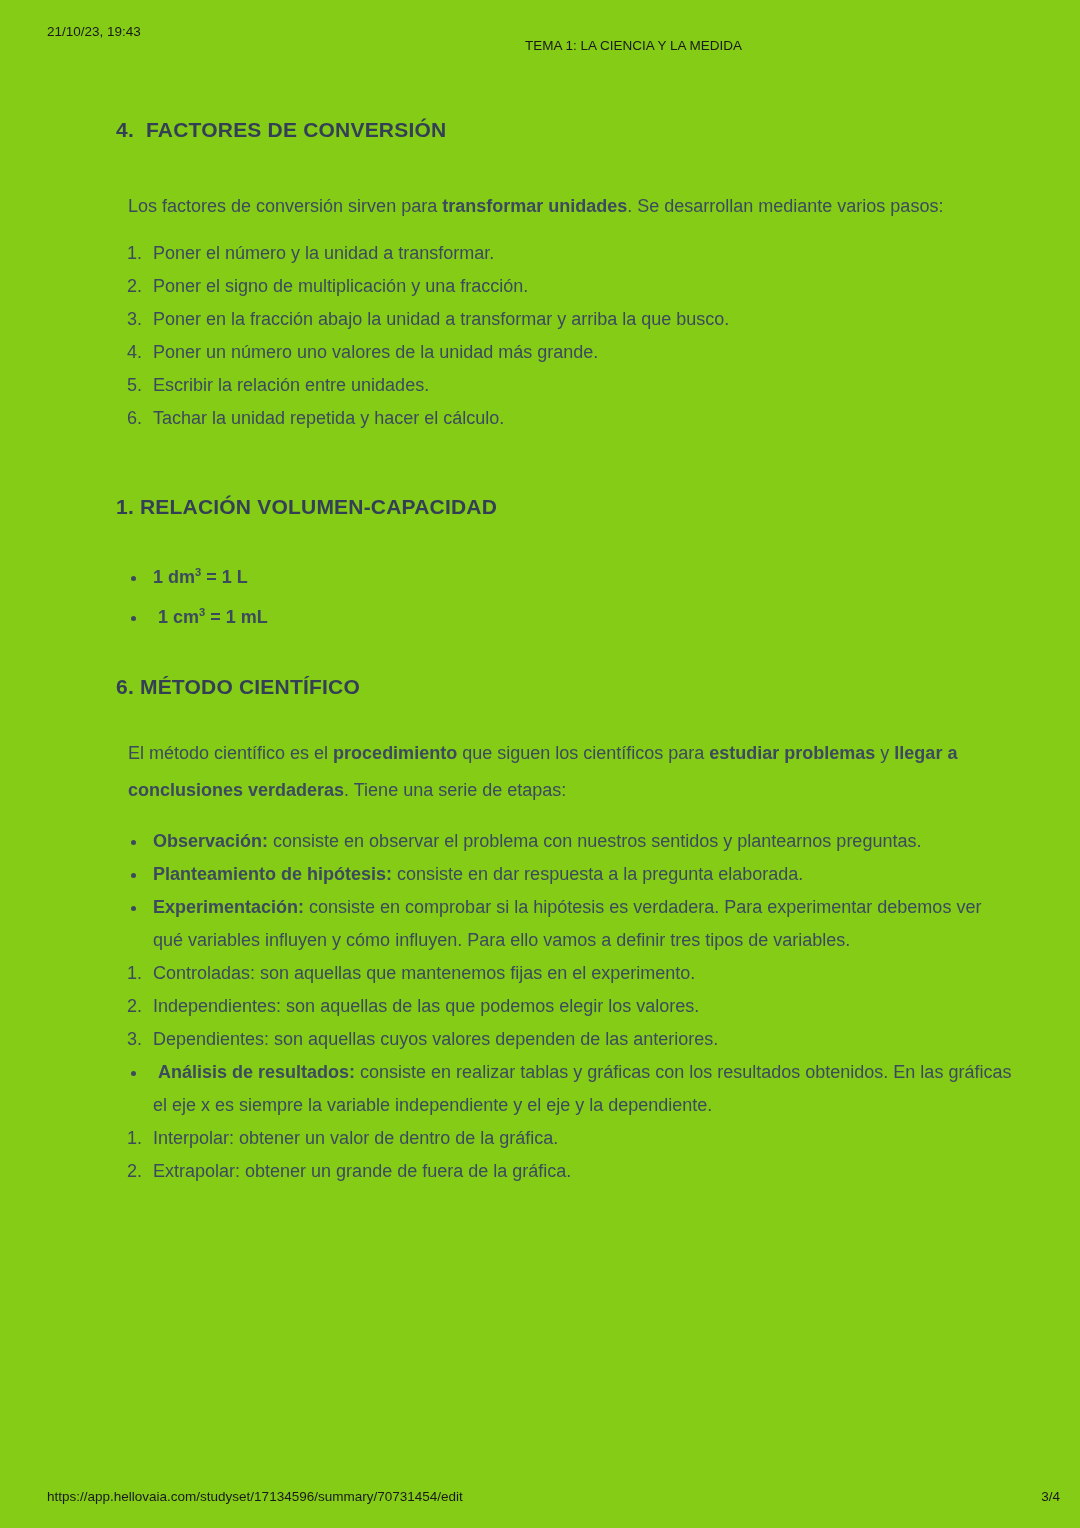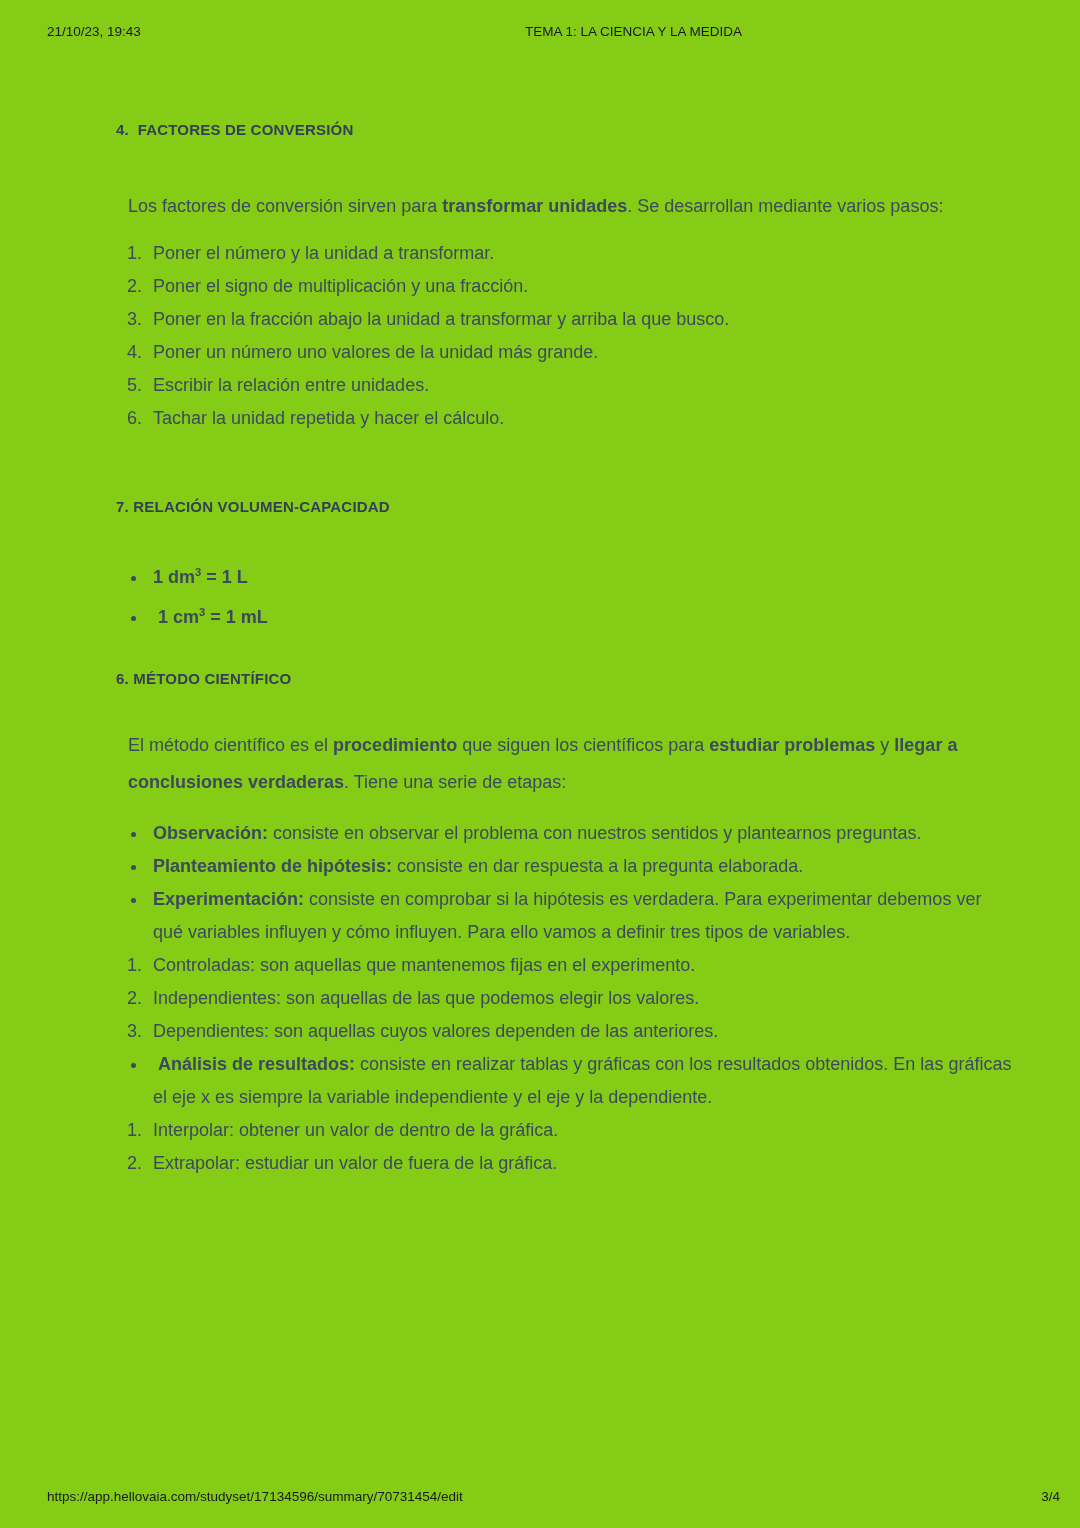--- a/index.html
+++ b/index.html
@@ -29,49 +29,49 @@
   }
   .print-datetime {
     position: absolute;
     left: 0;
     top: 0;
     white-space: nowrap;
   }
   .doc-title {
     position: absolute;
     left: 50%;
-    top: 0;
+    top: 14px;
     transform: translateX(calc(-50% + 78px));
     white-space: nowrap;
   }
   .print-footer {
     position: absolute;
     bottom: 24px;
     left: 47px;
     right: 48px;
     display: flex;
     justify-content: space-between;
     font-size: 13.5px;
     color: #1a1a1a;
   }
   
   main {
     padding: 116px 92px 0 88px;
     font-size: 18px;
   }
   h2 {
     margin: 0;
-    font-size: 15px;
+    font-size: 21px;
     line-height: 28px;
     font-weight: 700;
     color: #333f55;
     letter-spacing: 0.2px;
   }
   .heading-s5 { margin-top: 58px; }
-  .heading-s6 { margin-top: 28px; }
+  .heading-s6 { margin-top: 36px; }
   p {
     margin: 12px;
     max-width: 900px;
     line-height: 37px;
   }
   .intro-s4 { margin-top: 44px; }
   .intro-s6 { margin-top: 34px; }
   ol, ul {
     margin: 0;
     padding: 0 0 0 31px;
@@ -110,21 +110,21 @@
     <p class="intro-s4"><span>Los factores de conversión sirven para </span><span class="seg-bold">transformar unidades</span><span>. Se desarrollan mediante varios pasos:</span></p>
     <ol class="steps-list">
       <li>Poner el número y la unidad a transformar.</li>
       <li>Poner el signo de multiplicación y una fracción.</li>
       <li>Poner en la fracción abajo la unidad a transformar y arriba la que busco.</li>
       <li>Poner un número uno valores de la unidad más grande.</li>
       <li>Escribir la relación entre unidades.</li>
       <li>Tachar la unidad repetida y hacer el cálculo.</li>
     </ol>
 
-    <h2 class="heading-s5">7. RELACIÓN VOLUMEN-CAPACIDAD</h2>
+    <h2 class="heading-s5">1. RELACIÓN VOLUMEN-CAPACIDAD</h2>
     <ul class="equiv-list">
       <li><span class="seg-bold">1 dm</span><sup class="seg-bold">3</sup><span class="seg-bold"> = 1 L</span></li>
       <li><span class="seg-bold">&nbsp;1 cm</span><sup class="seg-bold">3</sup><span class="seg-bold"> = 1 mL</span></li>
     </ul>
 
     <h2 class="heading-s6">6. MÉTODO CIENTÍFICO</h2>
     <p class="intro-s6"><span>El método científico es el </span><span class="seg-bold">procedimiento</span><span> que siguen los científicos para </span><span class="seg-bold">estudiar problemas</span><span> y </span><span class="seg-bold">llegar a conclusiones verdaderas</span><span>. Tiene una serie de etapas:</span></p>
     <ul class="stages-list">
       <li><span class="seg-bold">Observación:</span><span> consiste en observar el problema con nuestros sentidos y plantearnos preguntas.</span></li>
       <li><span class="seg-bold">Planteamiento de hipótesis:</span><span> consiste en dar respuesta a la pregunta elaborada.</span></li>
@@ -133,21 +133,21 @@
     <ol class="vars-list">
       <li>Controladas: son aquellas que mantenemos fijas en el experimento.</li>
       <li>Independientes: son aquellas de las que podemos elegir los valores.</li>
       <li>Dependientes: son aquellas cuyos valores dependen de las anteriores.</li>
     </ol>
     <ul class="analysis-list">
       <li><span class="seg-bold">&nbsp;Análisis de resultados:</span><span> consiste en realizar tablas y gráficas con los resultados obtenidos. En las gráficas el eje x es siempre la variable independiente y el eje y la dependiente.</span></li>
     </ul>
     <ol class="graph-list">
       <li>Interpolar: obtener un valor de dentro de la gráfica.</li>
-      <li>Extrapolar: estudiar un valor de fuera de la gráfica.</li>
+      <li>Extrapolar: obtener un grande de fuera de la gráfica.</li>
     </ol>
 
   </main>
 
   <div class="print-footer">
     <span>https://app.hellovaia.com/studyset/17134596/summary/70731454/edit</span>
     <span>3/4</span>
   </div>
 
 </div>

